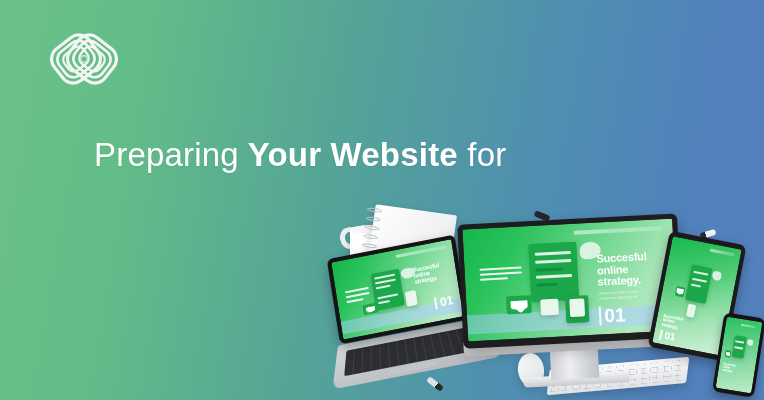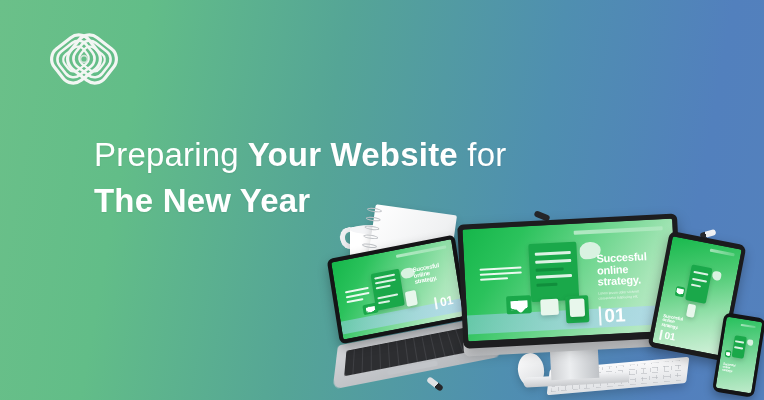--- a/index.html
+++ b/index.html
@@ -260,21 +260,20 @@
       <circle cx="42" cy="31" r="3.4" fill="none" stroke="#cfe3d6" stroke-width="1.6"></circle>
     </svg>
   </div>
 
   <h1 class="headline">
     <span class="ln">
       <span class="w-light">Preparing</span>
       <span class="w-bold">Your Website</span>
       <span class="w-light">for</span>
     </span>
-    <span class="ln w-bold">The New Year</span>
   </h1>
 
   <div class="stage">
 
     <div class="mug">
       <div class="handle"></div>
       <div class="cup"></div>
       <div class="rim"></div>
     </div>
 

